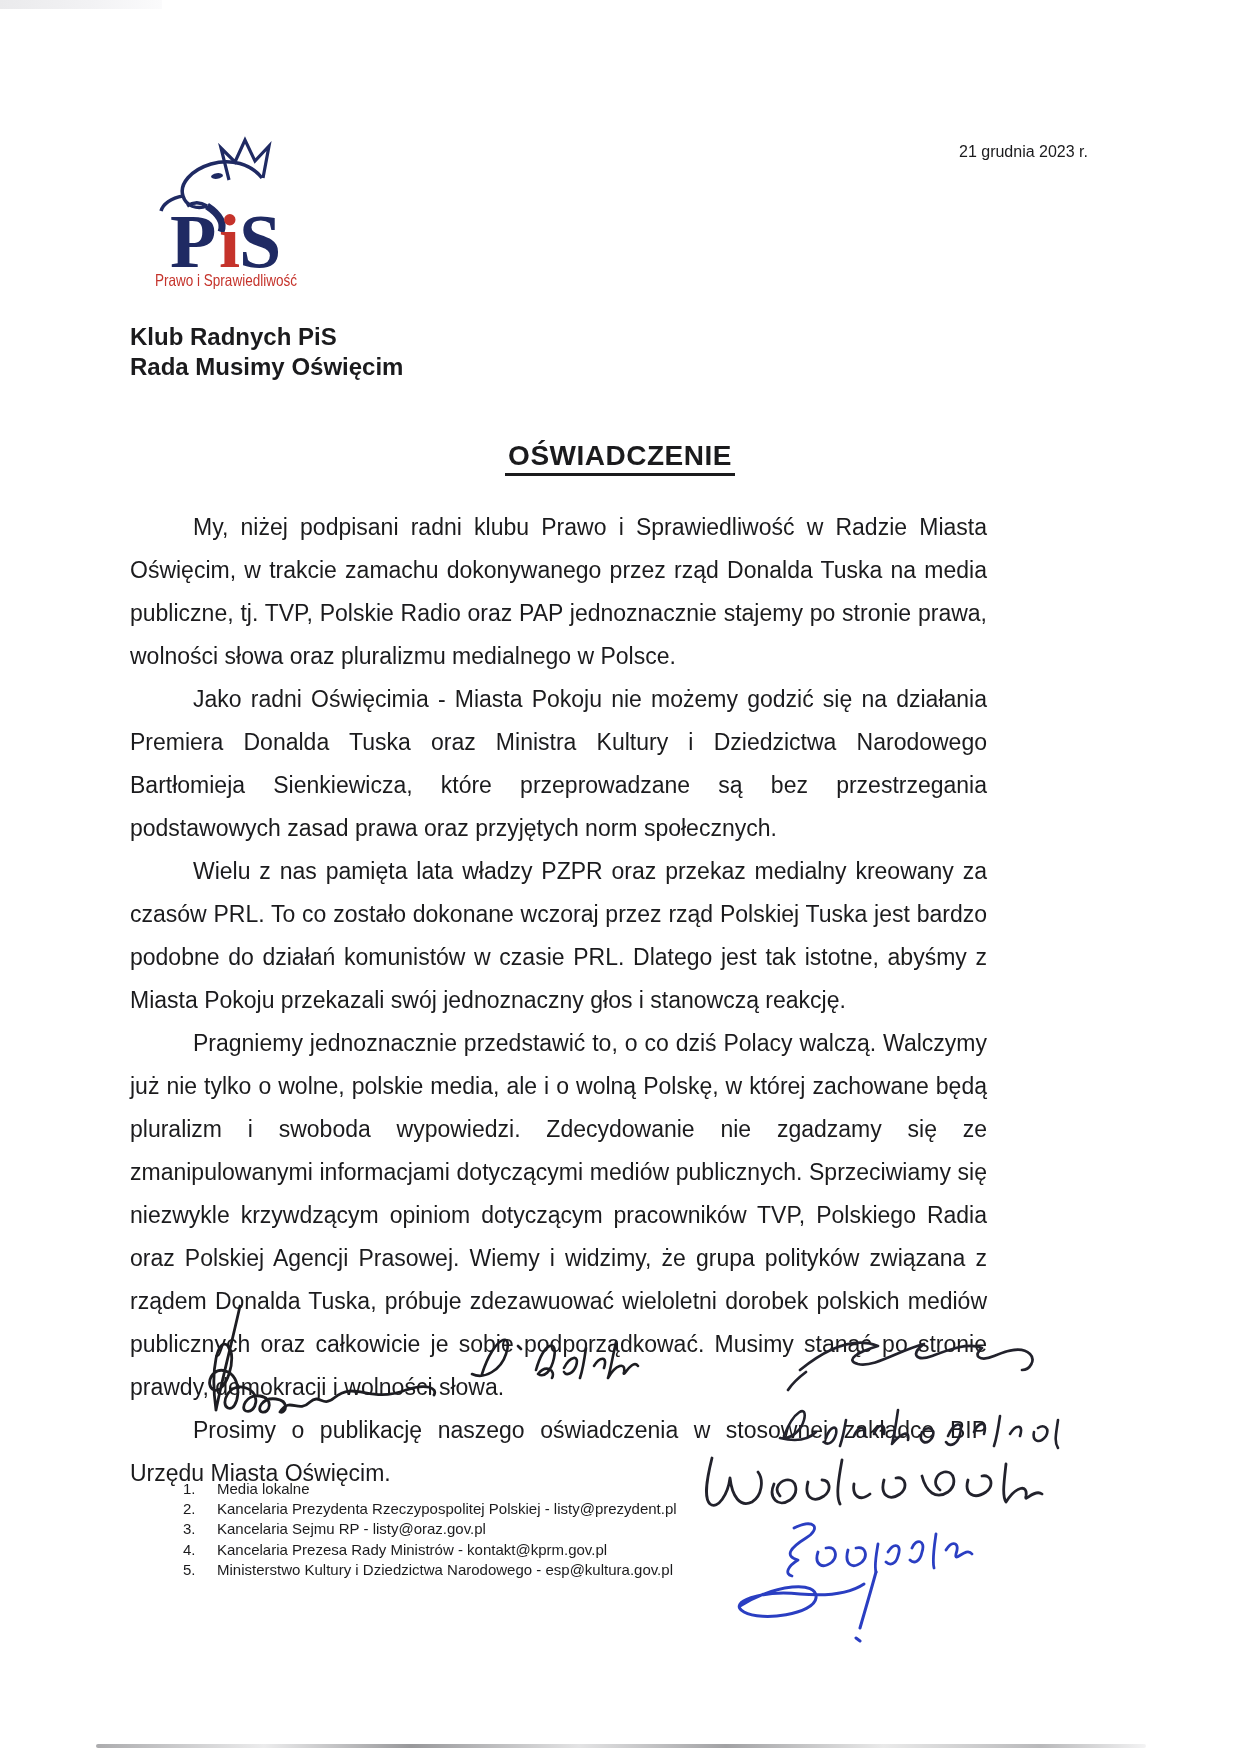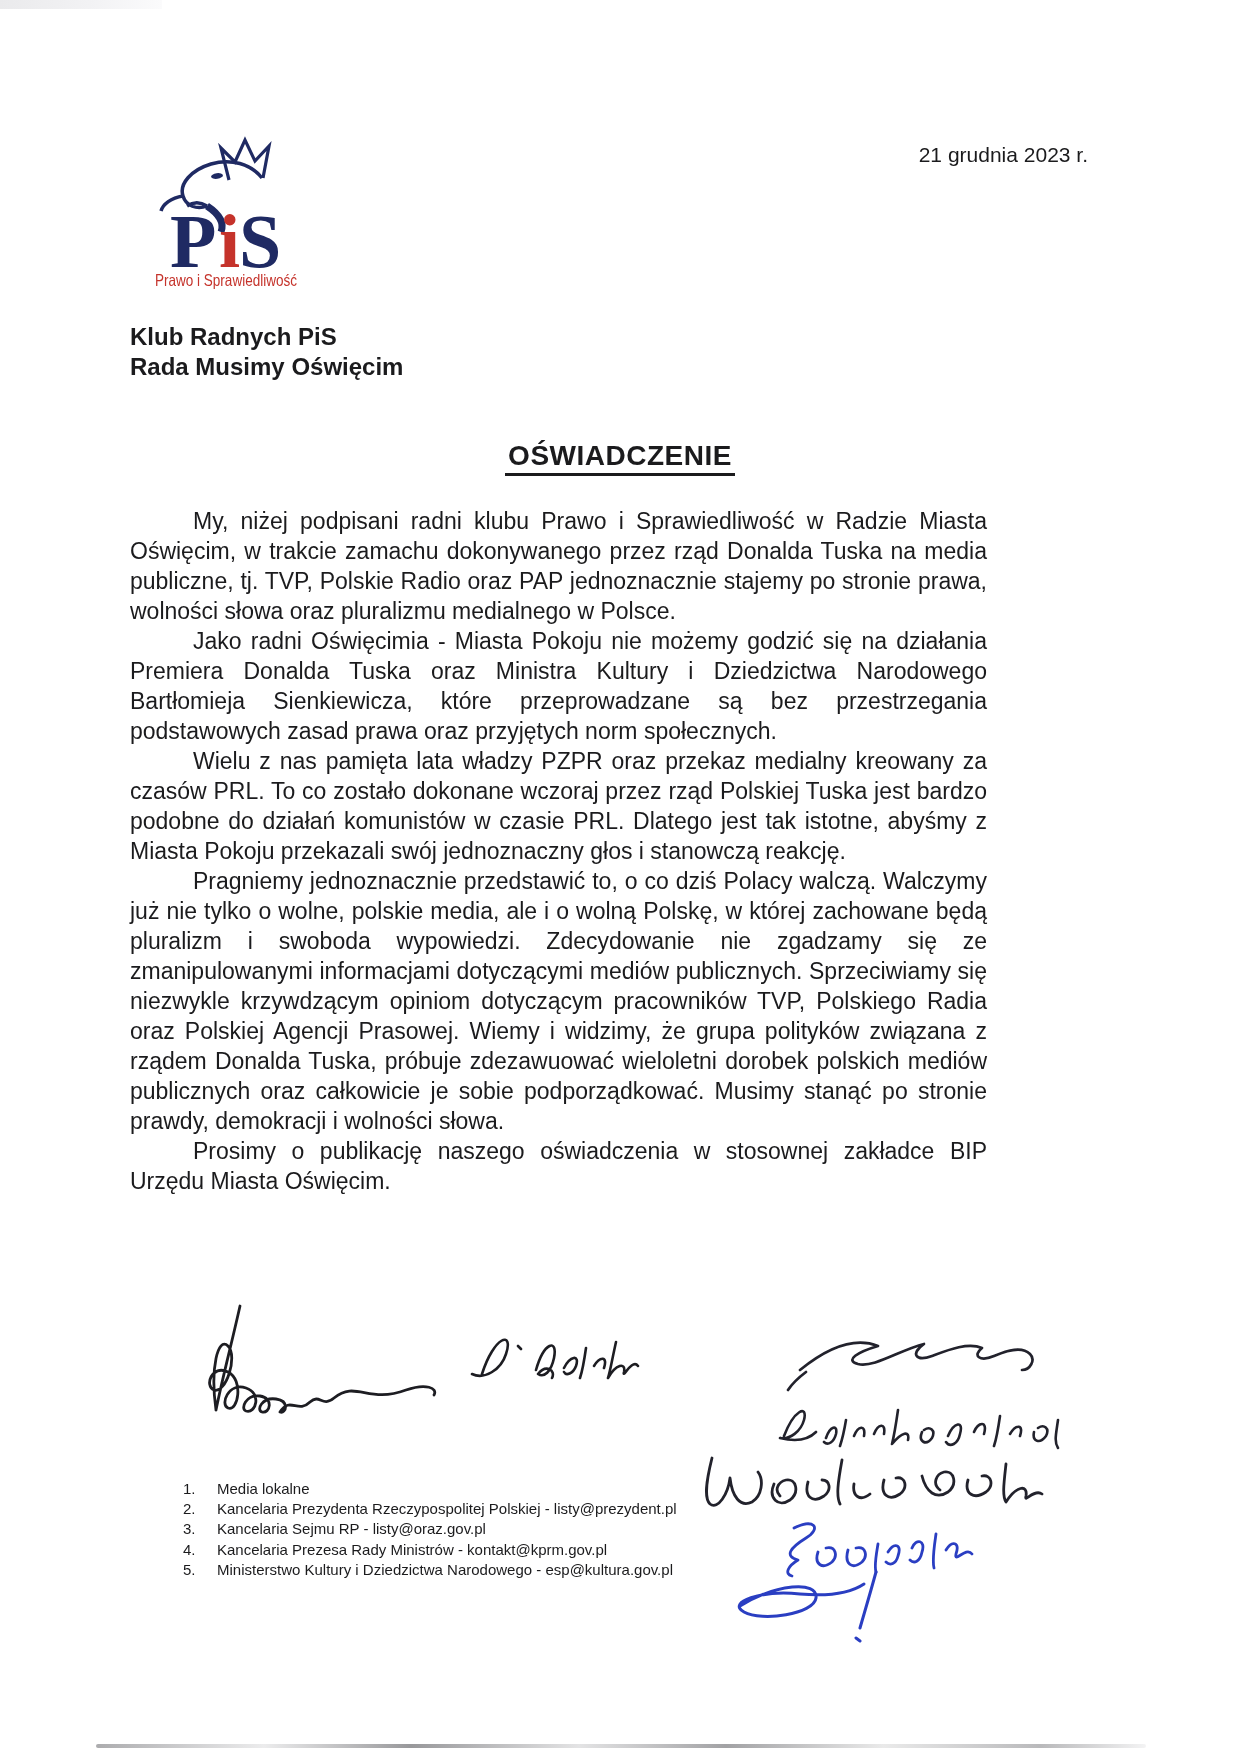--- a/index.html
+++ b/index.html
@@ -6,34 +6,34 @@
   .page{position:relative;width:1240px;height:1754px;background:#ffffff;
         font-family:"Liberation Sans",sans-serif;color:#1b1b1d;overflow:hidden;}
 
   .scan-strip-top{position:absolute;left:0;top:0;width:162px;height:9px;
         background:linear-gradient(90deg,#eaeaec 0%,#f2f2f4 55%,#fbfbfc 100%);}
   .scan-strip-bottom{position:absolute;left:96px;top:1744px;width:1050px;height:4px;border-radius:2px;
         background:linear-gradient(90deg,rgba(70,70,75,.45),rgba(150,150,155,.18) 16%,
         rgba(50,50,55,.5) 30%,rgba(130,130,135,.22) 46%,rgba(60,60,65,.48) 60%,
         rgba(150,150,150,.2) 75%,rgba(80,80,85,.4) 90%,rgba(160,160,165,.12));}
 
-  .date{position:absolute;top:143px;right:152px;font-size:21px;}
+  .date{position:absolute;top:143px;right:152px;font-size:16px;}
 
   .logo{position:absolute;left:143px;top:134px;}
   .logo-letter{font-family:"Liberation Serif",serif;font-weight:bold;font-size:76px;}
   .logo-tagline{font-family:"Liberation Sans",sans-serif;font-size:16.5px;}
 
   .sender{position:absolute;left:130px;top:322px;font-size:24px;font-weight:bold;line-height:30px;}
 
   .title-wrap{position:absolute;left:0;top:440px;width:1240px;text-align:center;}
   .title{display:inline-block;font-size:28px;font-weight:bold;letter-spacing:.5px;
          border-bottom:3px solid #1b1b1d;padding:0 3px 1px;}
 
   .body-text{position:absolute;left:130px;top:506px;width:857px;
-             font-size:23px;line-height:30px;text-align:justify;}
+             font-size:23px;line-height:43px;text-align:justify;}
   .body-text p{margin:0;text-indent:63px;}
   .body-text p.bold{font-weight:bold;}
 
   .distribution{position:absolute;left:145px;top:1479px;font-size:15px;line-height:20.2px;}
   .dist-heading{font-weight:bold;font-size:15.5px;margin-bottom:2px;}
   .dist-row{display:flex;}
   .dist-num{width:34px;margin-left:38px;flex:none;}
 
   .sig{position:absolute;}
   .sig path{fill:none;stroke-linecap:round;stroke-linejoin:round;}

